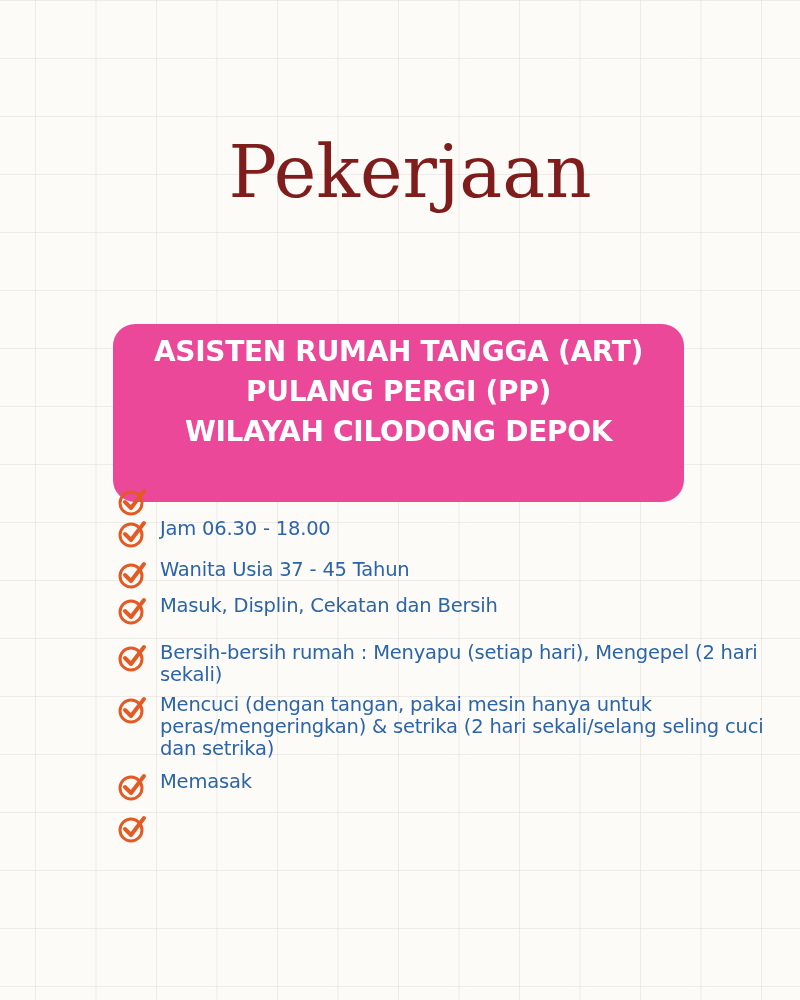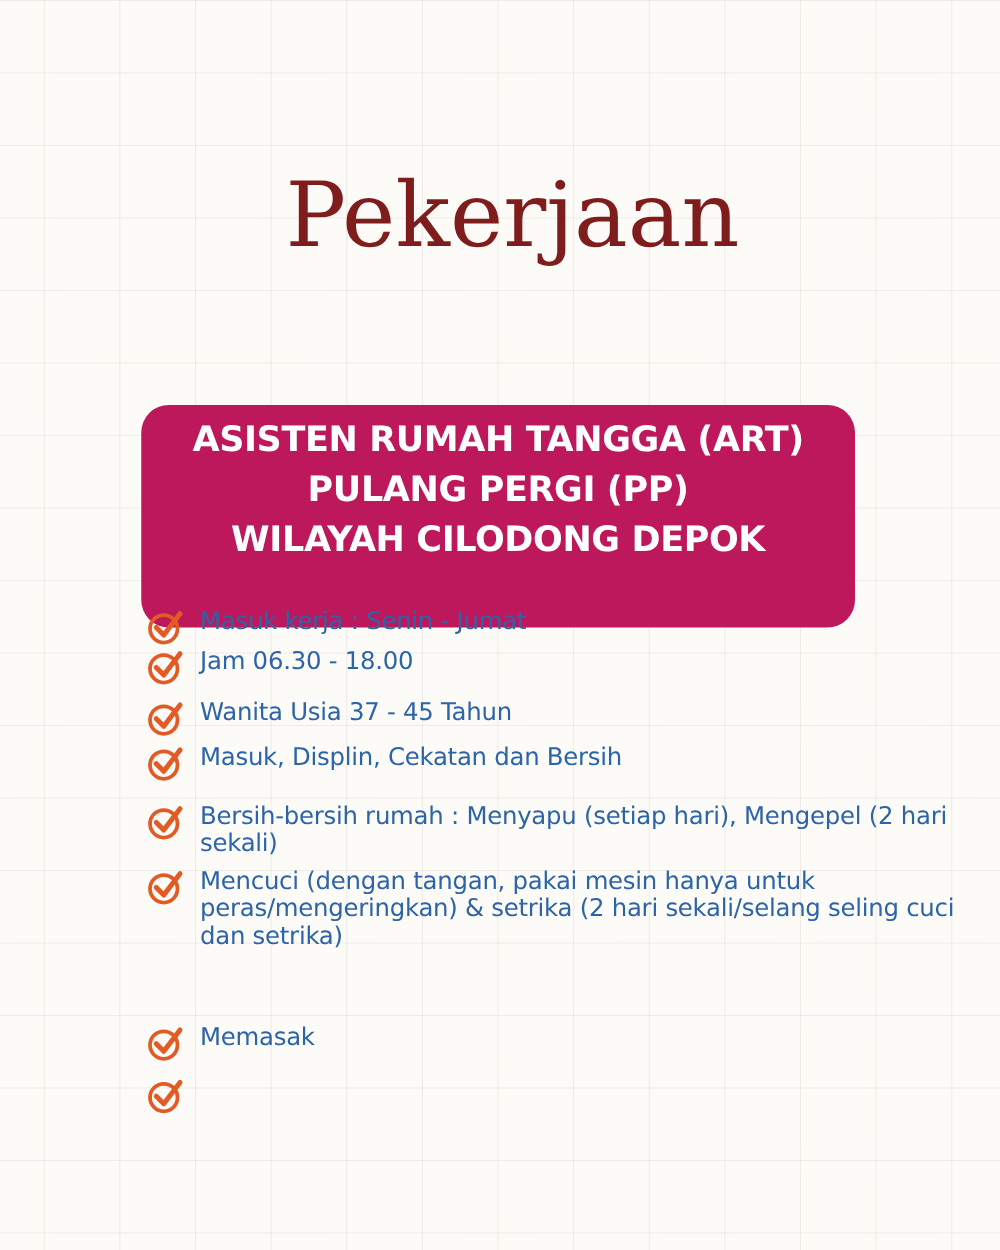--- a/index.html
+++ b/index.html
@@ -31,21 +31,21 @@
       color: #7f1d1d;
       font-size: 72px;
       line-height: 76px;
       display: block;
       margin-left: 20px;
       margin-top: -4px;
     }
     .banner {
       position: absolute; left: 113px; top: 324px;
       width: 571px; height: 178px;
-      background: #be185d;
+      background: #ec4899;
       border-radius: 22px;
       color: #ffffff;
       text-align: center;
       font-family: "DejaVu Sans", sans-serif;
       font-weight: bold;
       font-size: 28px;
       line-height: 40px;
       padding-top: 8px;
       box-sizing: border-box;
       letter-spacing: -0.3px;
@@ -84,21 +84,20 @@
     <span>PULANG PERGI (PP)</span>
     <span>WILAYAH CILODONG DEPOK</span>
   </div>
 
   <ul class="list">
     <li class="item" style="height:32px;">
       <svg class="check" viewBox="0 0 30 30">
           <circle cx="13" cy="16" r="11" fill="none" stroke="#e25a24" stroke-width="3"></circle>
           <path d="M7 15 L13 21 L26 4" fill="none" stroke="#e25a24" stroke-width="4" stroke-linecap="round" stroke-linejoin="round"></path>
         </svg>
-      <span class="text">Masuk kerja : Senin - Jumat</span>
     </li>
     <li class="item" style="height:41px;">
       <svg class="check" viewBox="0 0 30 30">
           <circle cx="13" cy="16" r="11" fill="none" stroke="#e25a24" stroke-width="3"></circle>
           <path d="M7 15 L13 21 L26 4" fill="none" stroke="#e25a24" stroke-width="4" stroke-linecap="round" stroke-linejoin="round"></path>
         </svg>
       <span class="text">Jam 06.30 - 18.00</span>
     </li>
     <li class="item" style="height:36px;">
       <svg class="check" viewBox="0 0 30 30">
@@ -121,21 +120,21 @@
         </svg>
       <span class="text">Bersih-bersih rumah : Menyapu (setiap hari), Mengepel (2 hari sekali)</span>
     </li>
     <li class="item" style="height:77px;">
       <svg class="check" viewBox="0 0 30 30">
           <circle cx="13" cy="16" r="11" fill="none" stroke="#e25a24" stroke-width="3"></circle>
           <path d="M7 15 L13 21 L26 4" fill="none" stroke="#e25a24" stroke-width="4" stroke-linecap="round" stroke-linejoin="round"></path>
         </svg>
       <span class="text">Mencuci (dengan tangan, pakai mesin hanya untuk peras/mengeringkan) &amp; setrika (2 hari sekali/selang seling cuci dan setrika)</span>
     </li>
-    <li class="item" style="height:42px;margin-top:48px;">
+    <li class="item" style="height:42px;">
       <svg class="check" viewBox="0 0 30 30">
           <circle cx="13" cy="16" r="11" fill="none" stroke="#e25a24" stroke-width="3"></circle>
           <path d="M7 15 L13 21 L26 4" fill="none" stroke="#e25a24" stroke-width="4" stroke-linecap="round" stroke-linejoin="round"></path>
         </svg>
       <span class="text">Memasak</span>
     </li>
     <li class="item" style="height:32px;">
       <svg class="check" viewBox="0 0 30 30">
           <circle cx="13" cy="16" r="11" fill="none" stroke="#e25a24" stroke-width="3"></circle>
           <path d="M7 15 L13 21 L26 4" fill="none" stroke="#e25a24" stroke-width="4" stroke-linecap="round" stroke-linejoin="round"></path>

